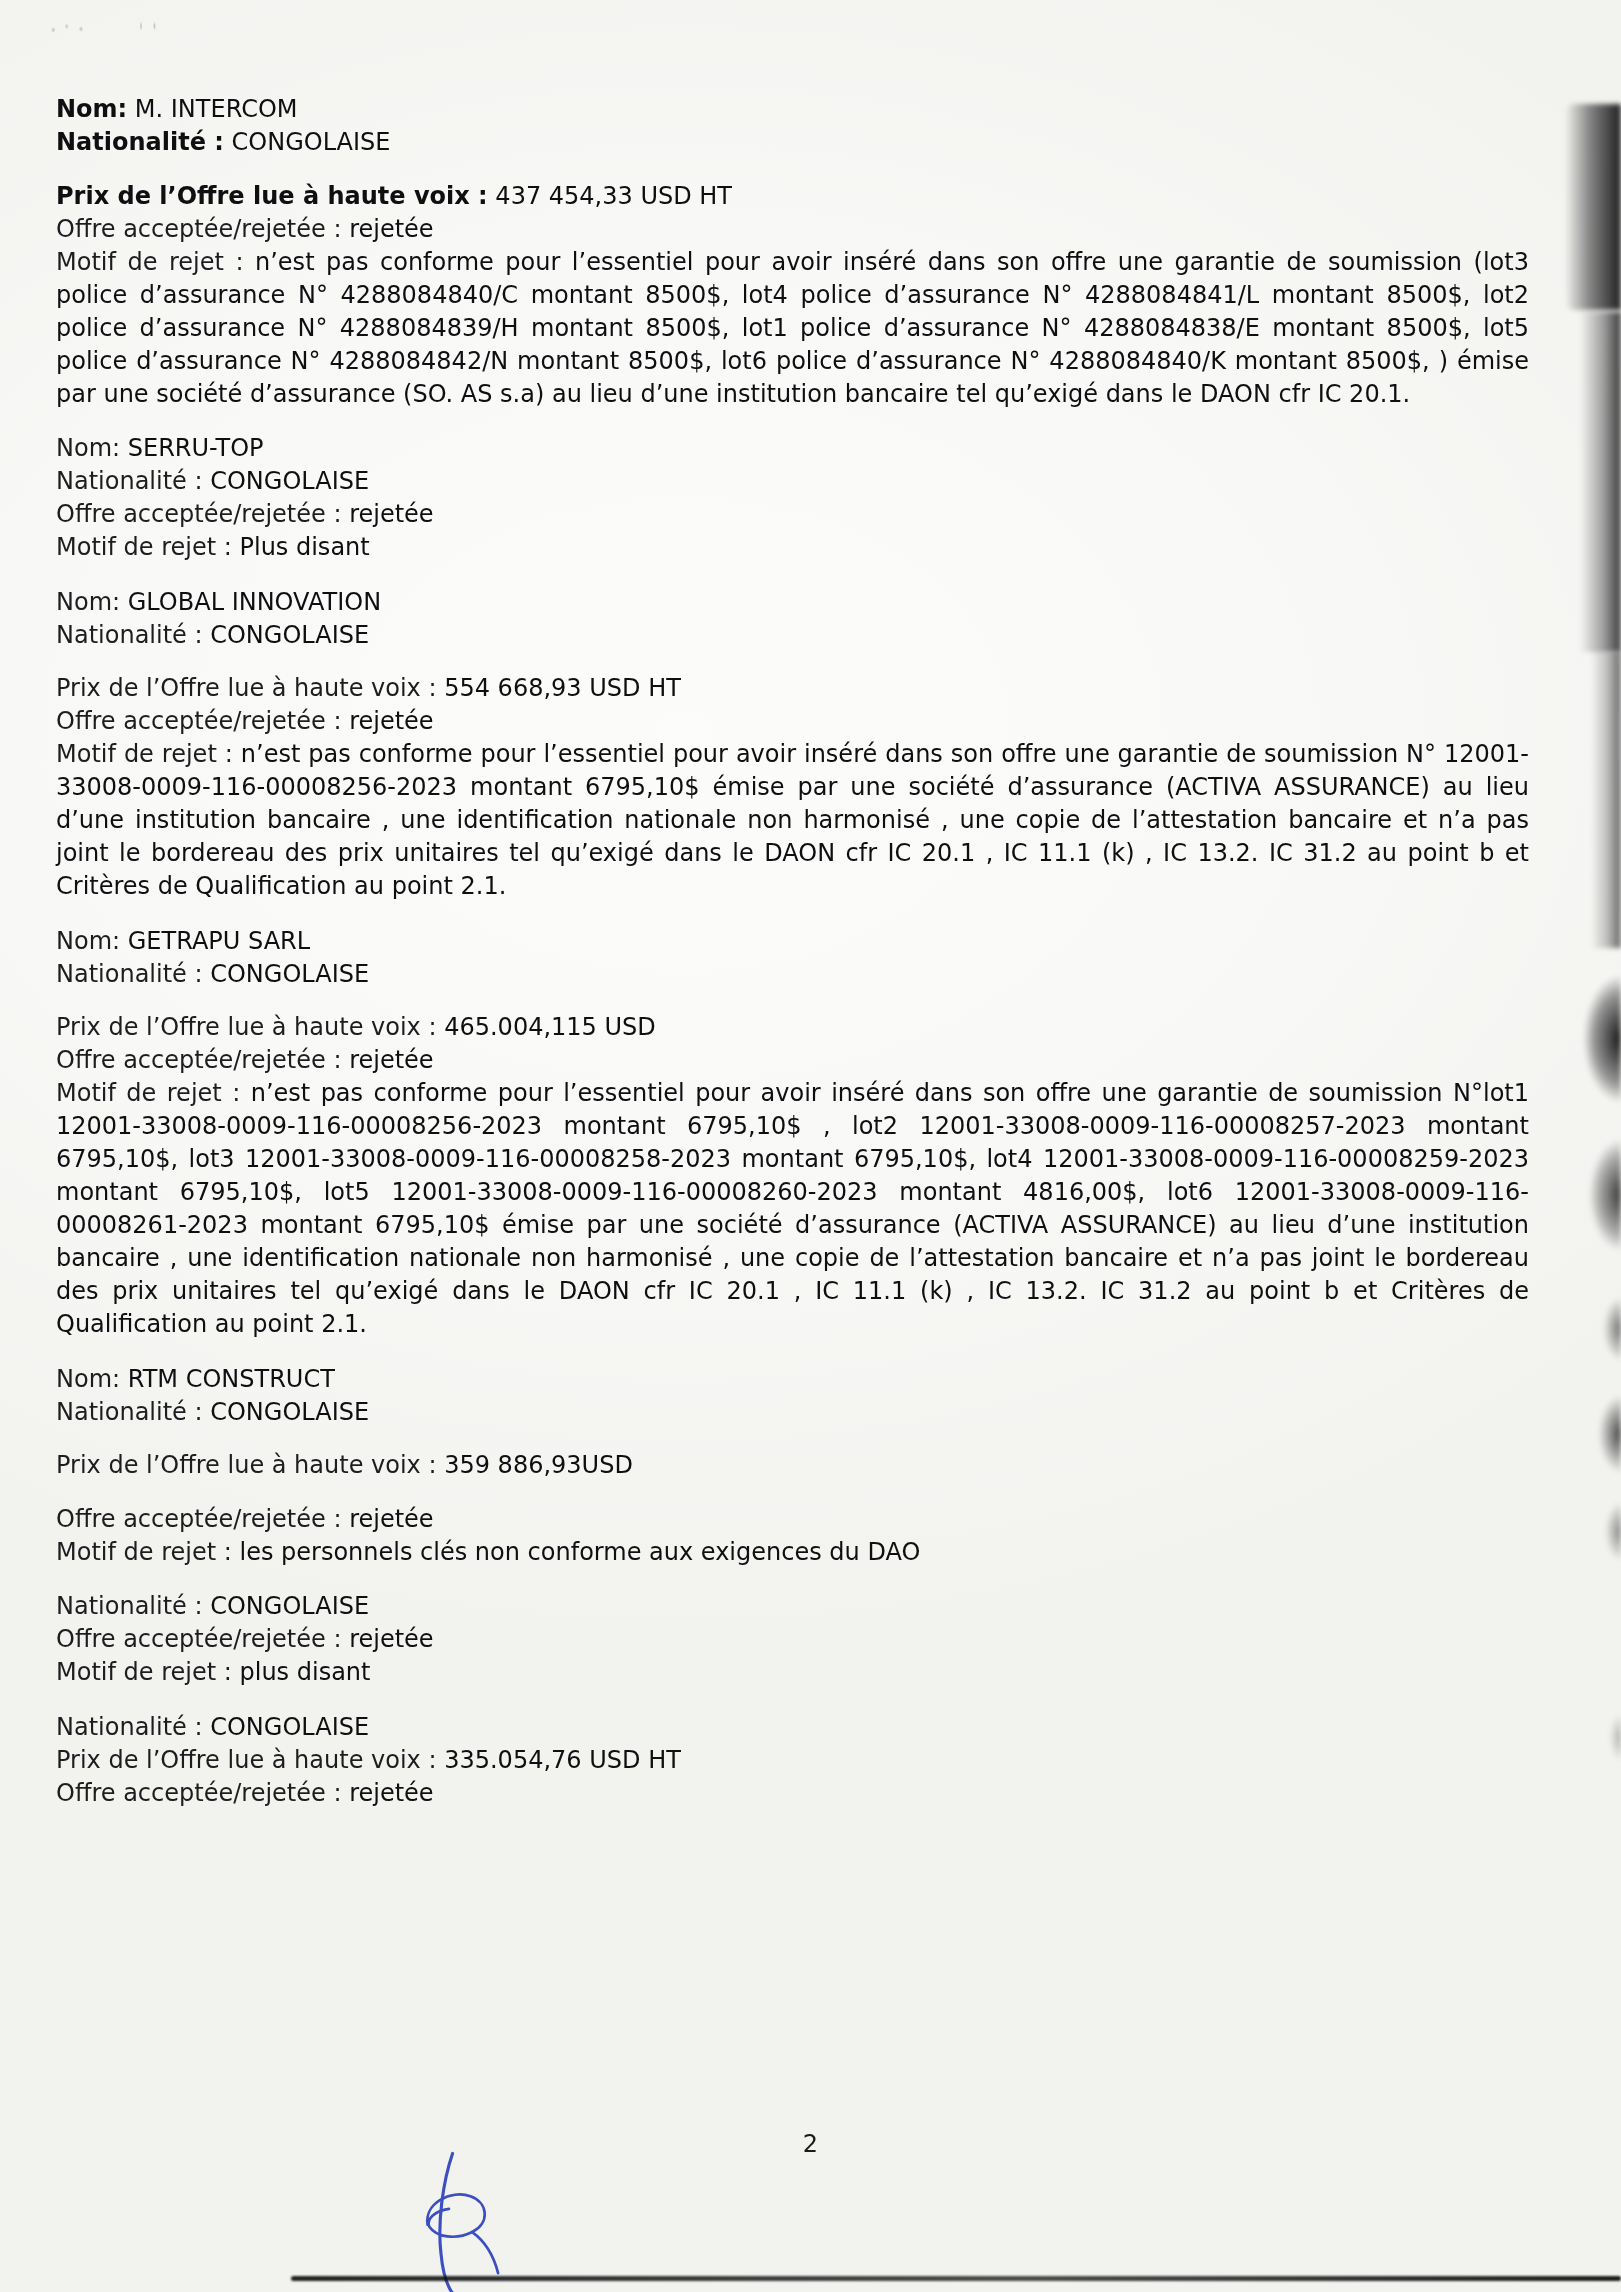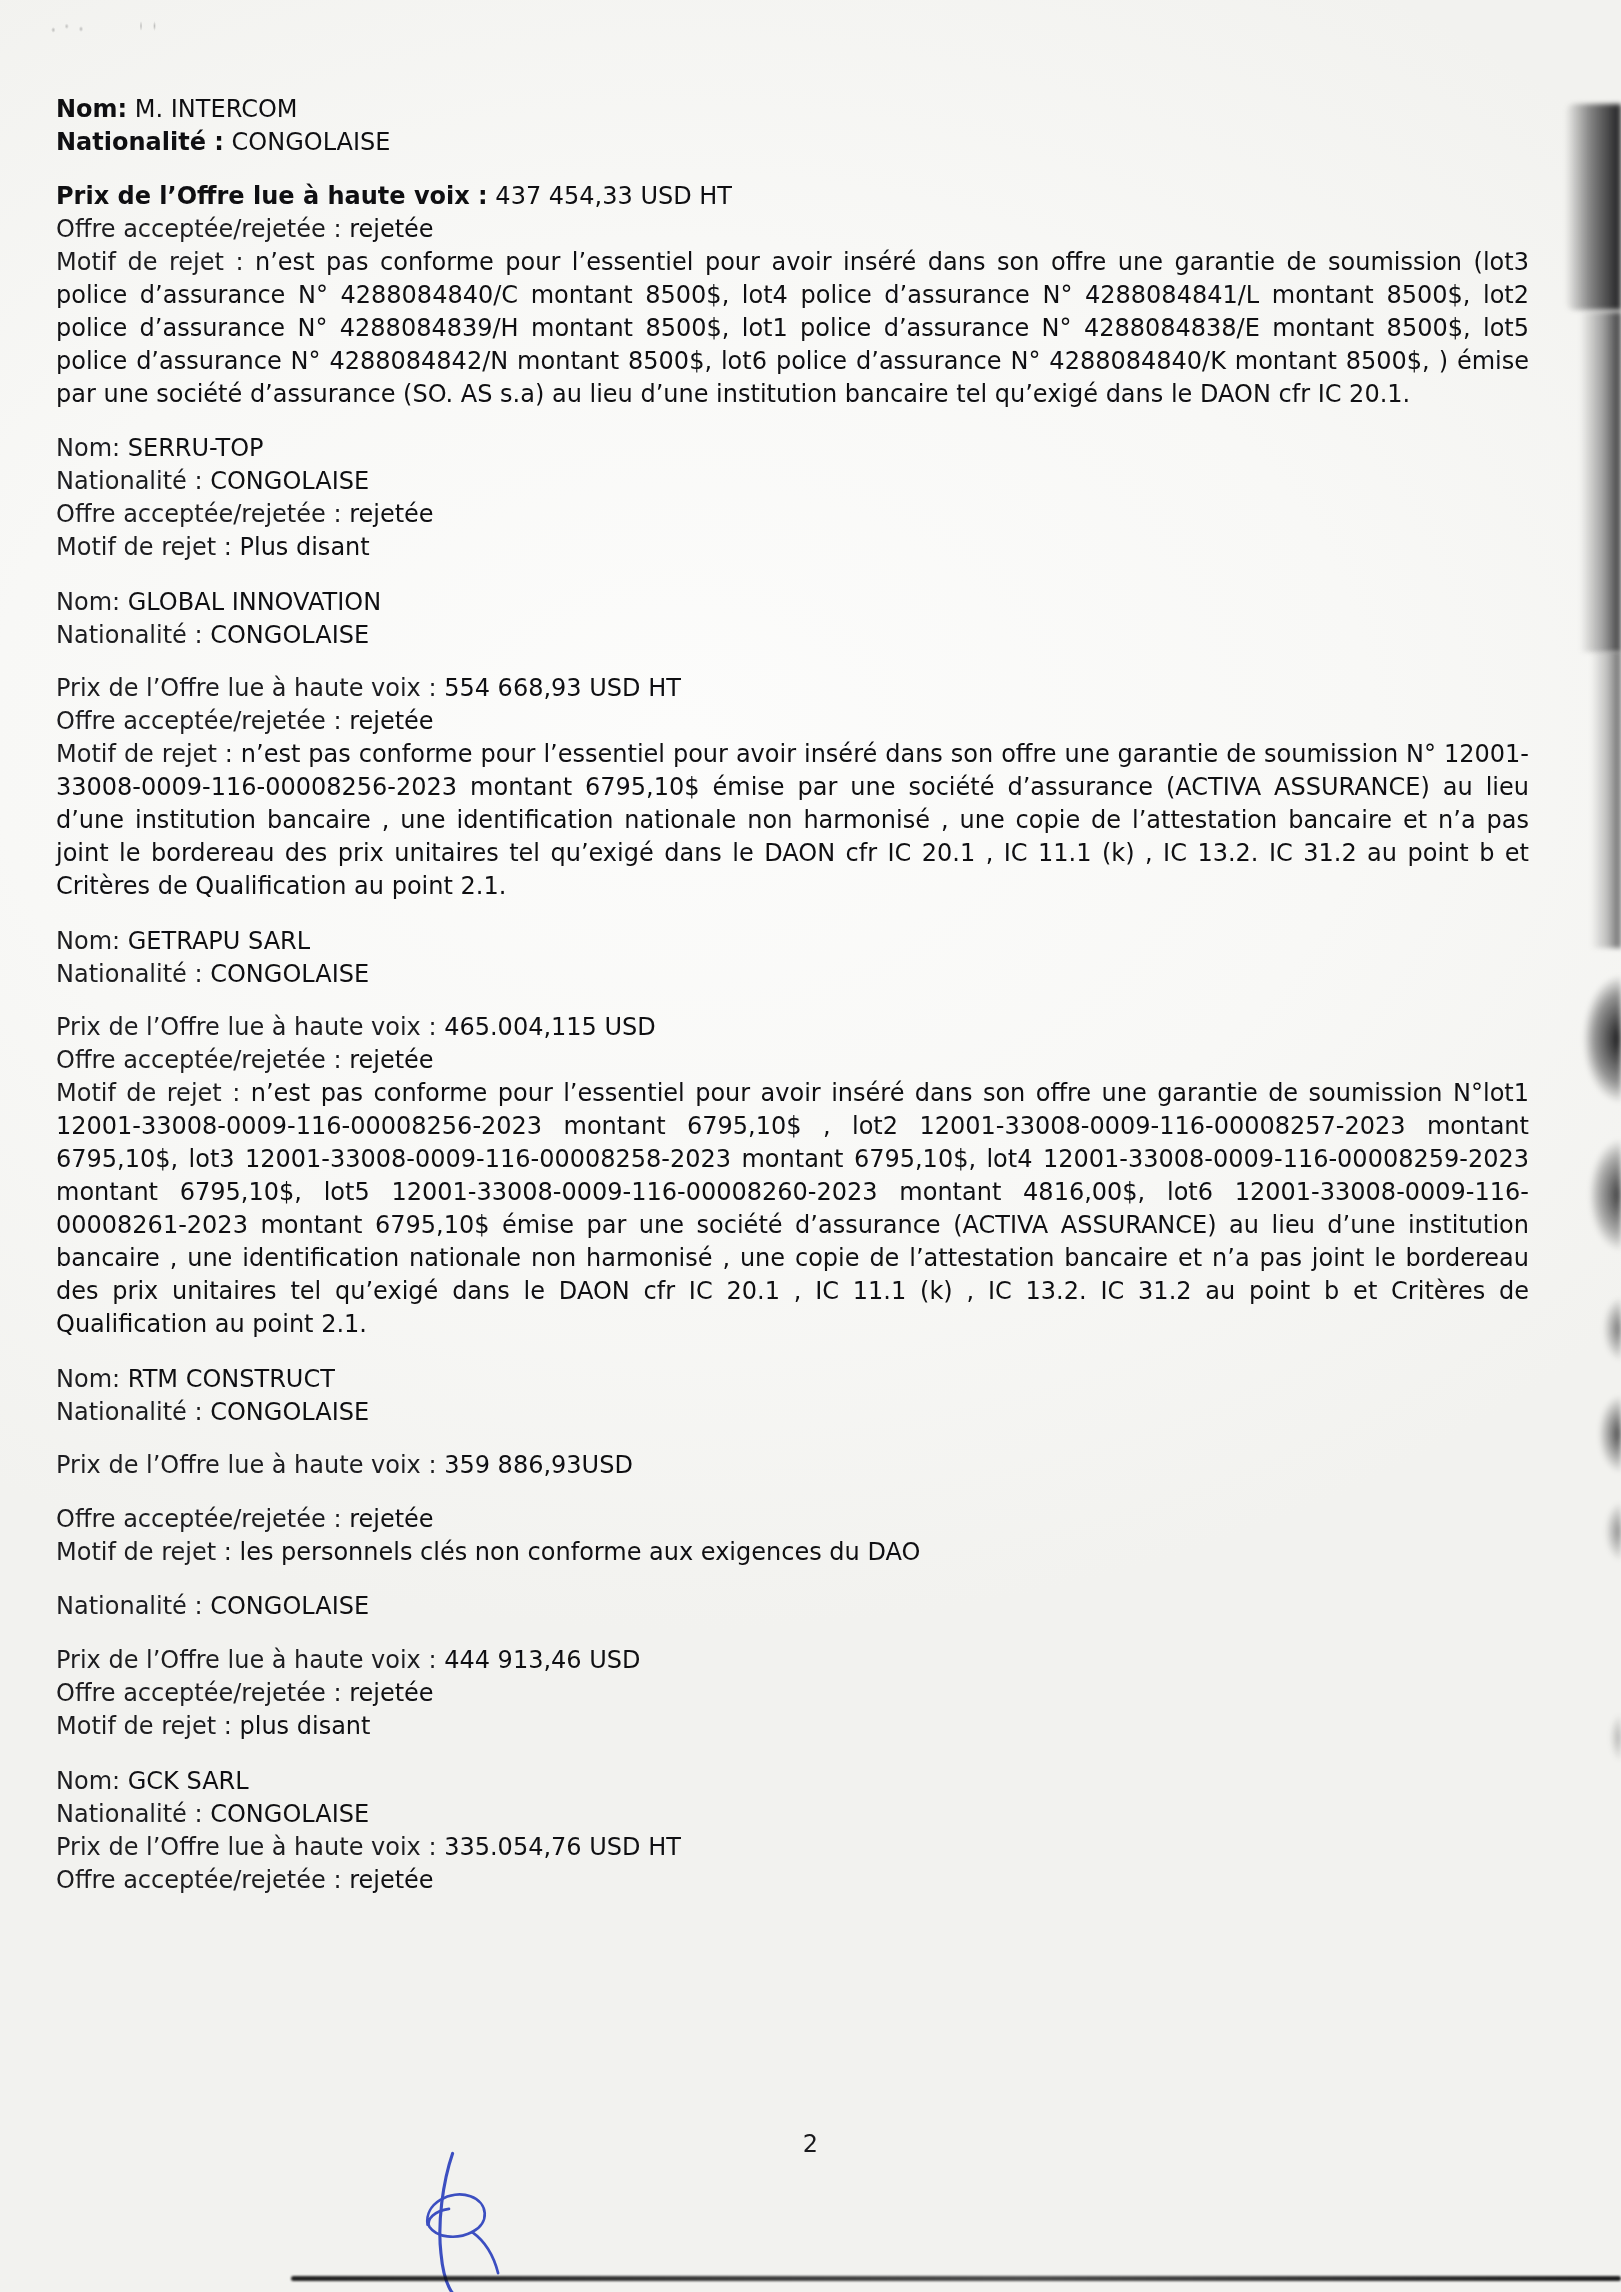--- a/index.html
+++ b/index.html
@@ -203,39 +203,31 @@
         <span class="lbl">Motif de rejet :</span>
         <b class="val">les personnels clés non conforme aux exigences du DAO</b>
       </p>
     </section>
 
     <section class="entry">
       <p class="line">
         <span class="lbl">Nationalité :</span>
         <b class="val">CONGOLAISE</b>
       </p>
-      <p class="line gap">
-        <span class="lbl">Prix de l’Offre lue à haute voix :</span>
-        <b class="val">444 913,46 USD</b>
-      </p>
       <p class="line">
         <span class="lbl">Offre acceptée/rejetée :</span>
         <b class="val">rejetée</b>
       </p>
       <p class="line">
         <span class="lbl">Motif de rejet :</span>
         <b class="val">plus disant</b>
       </p>
     </section>
 
     <section class="entry">
-      <p class="line">
-        <span class="lbl">Nom:</span>
-        <b class="val">GCK SARL</b>
-      </p>
       <p class="line">
         <span class="lbl">Nationalité :</span>
         <b class="val">CONGOLAISE</b>
       </p>
       <p class="line">
         <span class="lbl">Prix de l’Offre lue à haute voix :</span>
         <b class="val">335.054,76 USD HT</b>
       </p>
       <p class="line">
         <span class="lbl">Offre acceptée/rejetée :</span>

